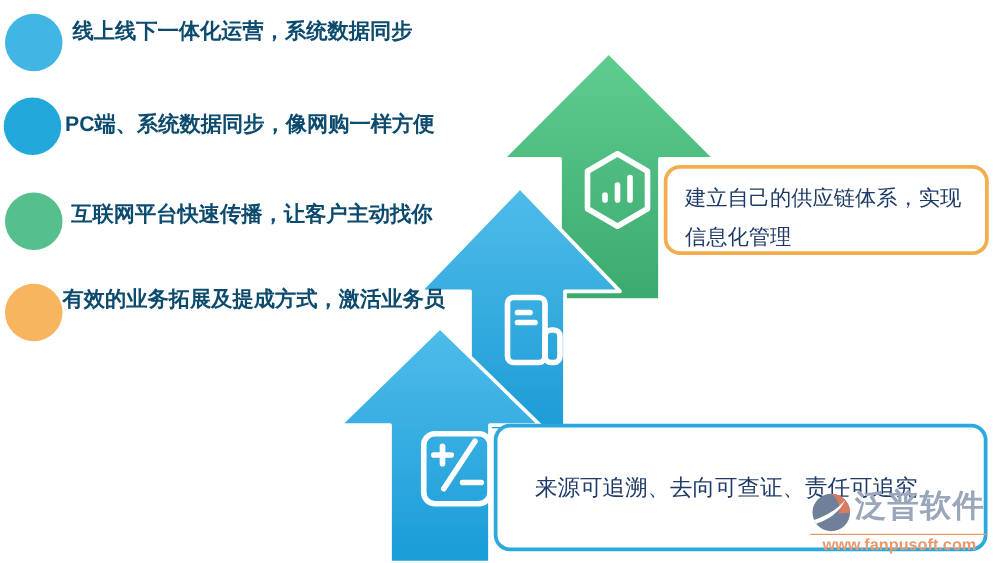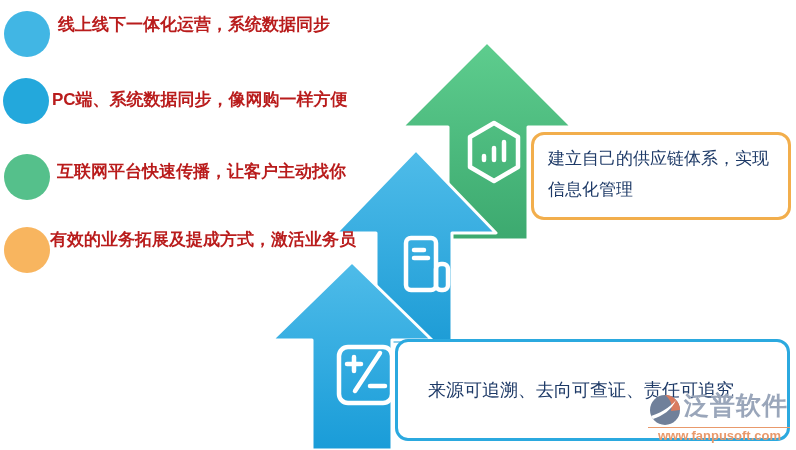--- a/index.html
+++ b/index.html
@@ -21,34 +21,34 @@
   .bullet-row { position: absolute; left: 0; }
   .bullet-dot {
     position: absolute;
     width: 46px; height: 46px;
     border-radius: 50%;
   }
   .bullet-text {
     position: absolute;
     font-size: 17px;
     font-weight: 600;
-    color: #b91c1c;
+    color: #0c4a6e;
     white-space: nowrap;
   }
   
   .callout {
     position: absolute;
     background: #ffffff;
     border-radius: 13px;
     color: #1E3A67;
     font-size: 17px;
     font-weight: 500;
     line-height: 1.82;
   }
-  .callout-1 { left: 531px; top: 132px; width: 260px; height: 88px; border: 3px solid #F2AE4C; padding: 9px 18px 0 14px; }
+  .callout-1 { left: 531px; top: 132px; width: 260px; height: 72px; border: 3px solid #F2AE4C; padding: 9px 18px 0 14px; }
   .callout-2 { left: 452px; top: 237px; width: 339px; height: 96px; border: 3px solid #57C389; padding: 10px 6px 0 18px; }
   .callout-3 { left: 395px; top: 339px; width: 395px; height: 102px; border: 3px solid #2BA9DF; padding: 0 0 0 30px; display: flex; align-items: center; font-size: 18px; }
   
   .watermark {
     position: absolute;
     left: 648px; top: 392px;
     width: 142px;
   }
   .watermark .brand-row { display: flex; align-items: flex-start; }
   .watermark .brand-name {

